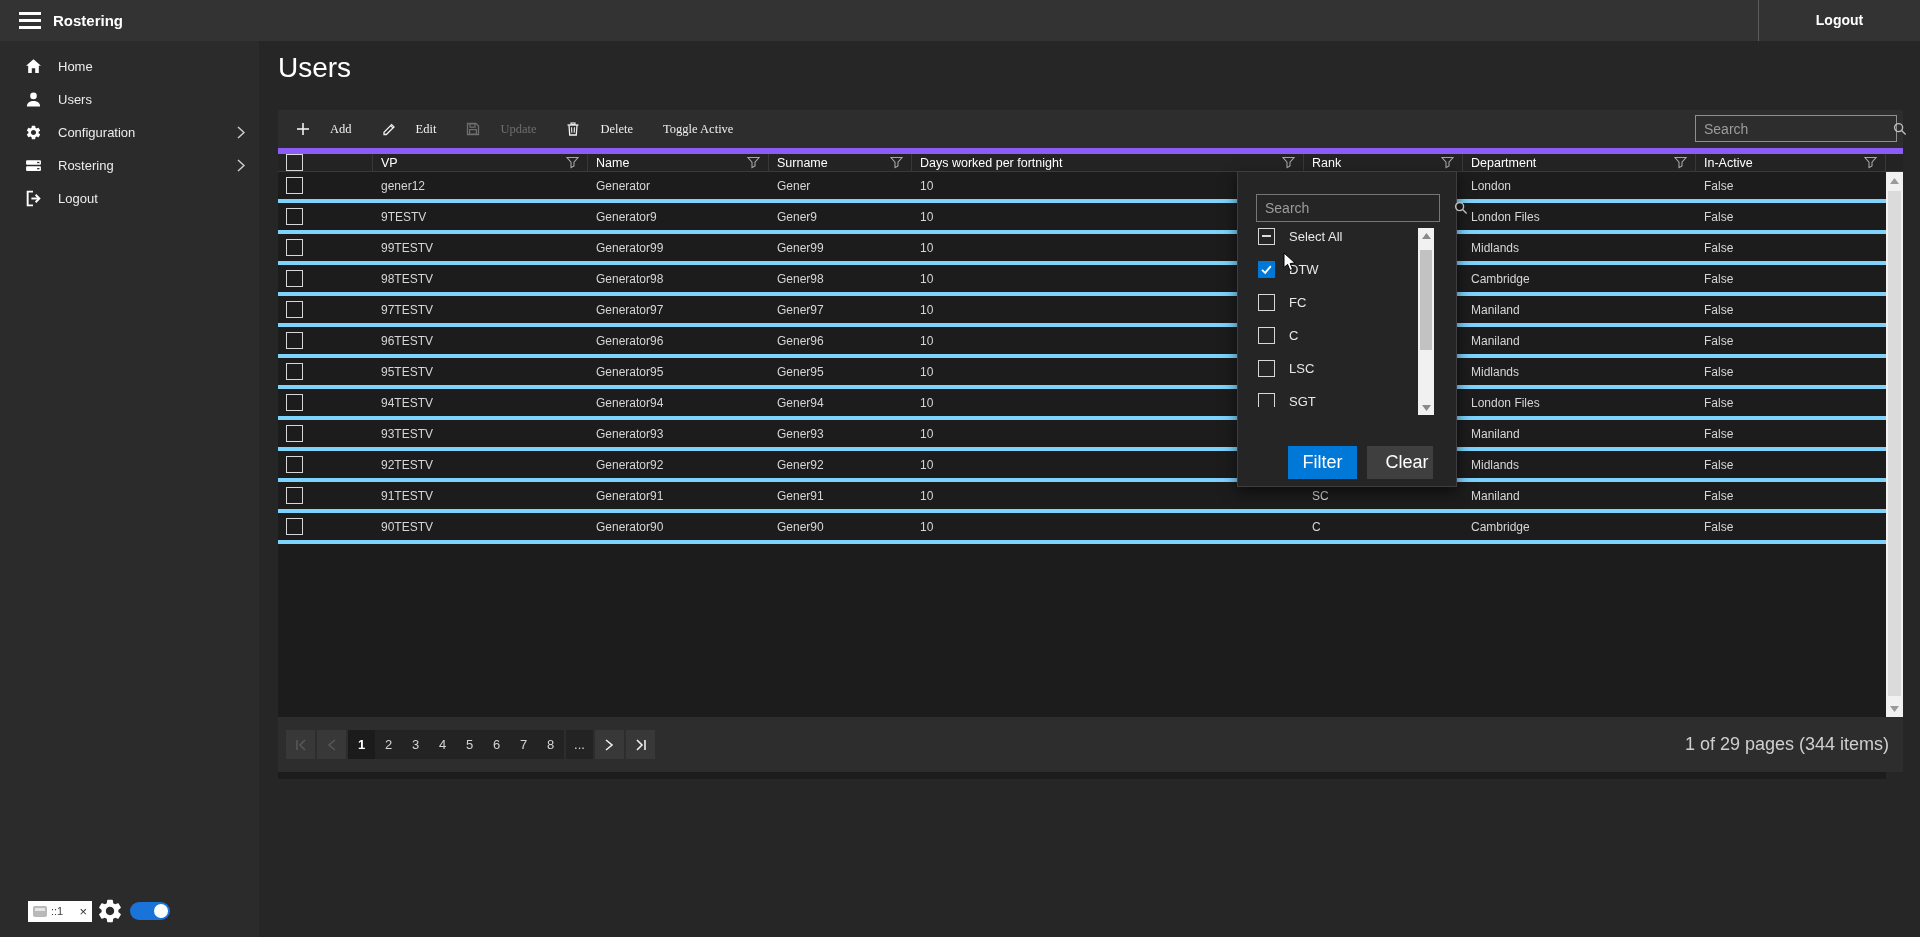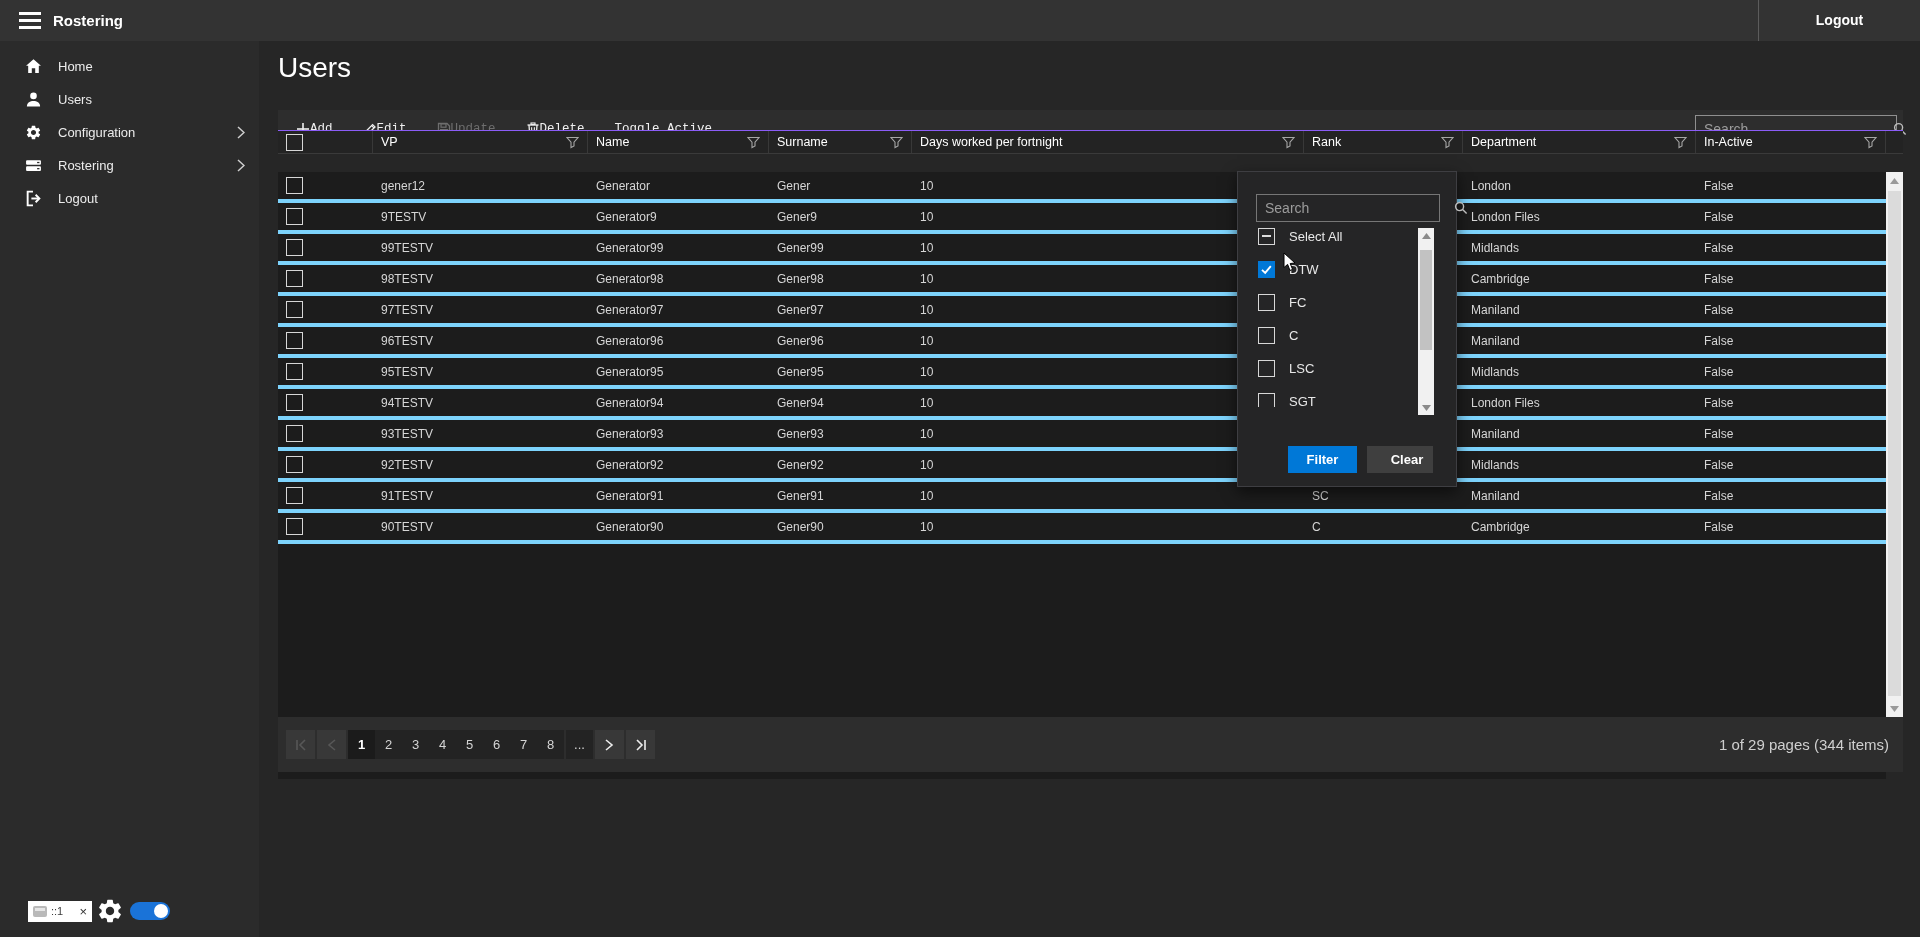--- a/index.html
+++ b/index.html
@@ -26,34 +26,34 @@
   .nav-item { position:relative; height:33px; display:flex; align-items:center; padding-left:25px; color:#ececec; cursor:pointer; }
   .nav-item .nicon { width:17px; height:17px; margin-right:16px; flex:0 0 17px; }
   .nav-item .chev { position:absolute; right:14px; top:10px; }
 
   
   .page-title { position:absolute; left:278px; top:52px; font-size:28px; font-weight:400; color:#fff; }
 
   .panel { position:absolute; left:278px; top:110px; width:1625px; }
 
   .toolbar { position:absolute; left:0; top:0; width:1625px; height:38px; background:#2d2d2d; display:flex; align-items:center; }
-  .tbtn { display:flex; align-items:flex-end; gap:0; background:none; border:none; color:#f0f0f0;
-    font-family:Liberation Mono, monospace; font-size:12.5px; padding:6px 12px; margin-left:6px; cursor:pointer; }
+  .tbtn { display:flex; align-items:flex-start; gap:20px; background:none; border:none; color:#f0f0f0;
+    font-family:Liberation Serif, serif; font-size:12.5px; padding:6px 12px; margin-left:6px; cursor:pointer; }
   .tbtn svg { width:14px; height:14px; }
   .tbtn.disabled { color:#6e6e6e; cursor:default; }
   .tbtn.disabled svg * { stroke:#6e6e6e; }
   .searchbox { position:absolute; right:6px; top:5px; width:202px; height:27px; border:1px solid #8f8f8f; display:flex; align-items:center; background:transparent; }
   .searchbox input { flex:1; background:transparent; border:none; outline:none; color:#f0abfc; font-family:inherit; font-size:14px; padding:0 8px; }
   .searchbox input::placeholder { color:#9c9c9c; }
   .searchbox .mag { margin-right:8px; }
 
   
   .cols { display:grid; grid-template-columns:95px 215px 181px 143px 392px 159px 233px 190px; }
-  .thead { position:absolute; left:0; top:20px; width:1625px; height:24px; background:#232323;
-    border-top:1px solid #8b5cf6; border-bottom:1px solid #3a3a3a; }
+  .thead { position:absolute; left:0; top:38px; width:1625px; height:24px; background:#232323;
+    border-top:6px solid #8b5cf6; border-bottom:1px solid #3a3a3a; }
   .th { position:relative; display:flex; align-items:center; padding:0 8px; color:#fff; font-size:12.5px;
     border-right:1px solid #383838; cursor:pointer; }
   .th .flabel { flex:1; white-space:nowrap; overflow:hidden; }
   .th .funnel { flex:0 0 13px; margin-left:4px; cursor:pointer; }
   .tbody { position:absolute; left:0; top:62px; width:1608px; }
   .trow { height:31px; background:#1c1c1c; border-bottom:4px solid #7dd3fc; }
   .trow .cell { display:flex; align-items:center; padding:0 8px; color:#d6d6d6; font-size:12px; white-space:nowrap; overflow:hidden; }
   .selcell { justify-content:flex-start; padding-left:8px !important; }
   .emptyarea { position:absolute; left:0; top:434px; width:1608px; height:235px; background:#1c1c1c; }
 
@@ -69,34 +69,34 @@
 
   
   .pagerstrip { position:absolute; left:0; top:607px; width:1625px; height:55px; background:#2d2d2d; display:flex; align-items:center; }
   .pager { display:flex; align-items:center; margin-left:8px; height:29px; }
   .pbtn { width:29px; height:29px; border:none; background:#383838; color:#e8e8e8; display:flex; align-items:center; justify-content:center; cursor:pointer; margin-right:2px; }
   .pbtn.disabled { color:#575757; cursor:default; }
   .pbtn.disabled svg * { stroke:#575757; }
   .pages { display:flex; background:#232323; height:29px; align-items:center; margin-right:2px; }
   .pgnum { width:27px; height:29px; background:transparent; border:none; color:#d4d4d4; font-family:inherit; font-size:13px; cursor:pointer; }
   .pgnum.current { color:#fff; font-weight:bold; background:#1b1b1b; }
-  .pager-info { position:absolute; right:14px; top:0; height:55px; line-height:55px; color:#cfcfcf; font-size:15px; }
+  .pager-info { position:absolute; right:14px; top:0; height:55px; line-height:55px; color:#cfcfcf; font-size:18px; }
 
   
   .popup { position:absolute; left:1237px; top:171px; width:220px; height:316px; background:#252526;
     border:1px solid #3e3e42; box-shadow:0 5px 14px rgba(0,0,0,.55); z-index:40; }
   .popup .searchbox { position:absolute; left:18px; right:auto; top:22px; width:184px; height:28px; border-color:#767676; }
   .optlist { position:absolute; left:0; top:48px; width:180px; height:187px; overflow:hidden; }
   .opt { display:flex; align-items:center; height:33px; padding-left:20px; cursor:pointer; }
   .opt .optlabel { margin-left:14px; color:#e8e8e8; font-size:13px; }
   .popup-scroll { position:absolute; left:180px; top:56px; width:16px; height:187px; background:#f1f1f1; cursor:pointer; }
   .popup-scroll .arr { position:absolute; left:0; width:16px; height:15px; display:flex; align-items:center; justify-content:center; }
   .popup-scroll .thumb { position:absolute; left:2px; width:12px; top:22px; height:100px; background:#c2c2c2; }
   .popup-actions { position:absolute; left:0; top:274px; width:220px; }
-  .btn { border:none; font-family:inherit; font-size:13px; font-weight:bold; color:#fff; height:27px; cursor:pointer; }
+  .btn { border:none; font-family:inherit; font-size:18px; font-weight:normal; color:#fff; height:33px; cursor:pointer; }
   .btn-filter { position:absolute; left:50px; width:69px; background:#0078d7; }
   .btn-clear { position:absolute; left:129px; width:66px; background:#3f3f3f;padding-left:14px; }
 
   .cursor { position:absolute; left:1283px; top:252px; z-index:60; pointer-events:none; }
 
   
   .overlay { position:absolute; left:28px; top:897px; z-index:50; display:flex; align-items:center; }
   .chip { width:64px; height:21px; background:#fff; display:flex; align-items:center; padding:0 5px; gap:4px; }
   .chip .mini { width:14px; height:11px; background:#b9b9b9; border-radius:2px; position:relative; }
   .chip .mini:after { content:""; position:absolute; left:2px; top:2px; right:2px; height:3px; background:#e6e6e6; }

